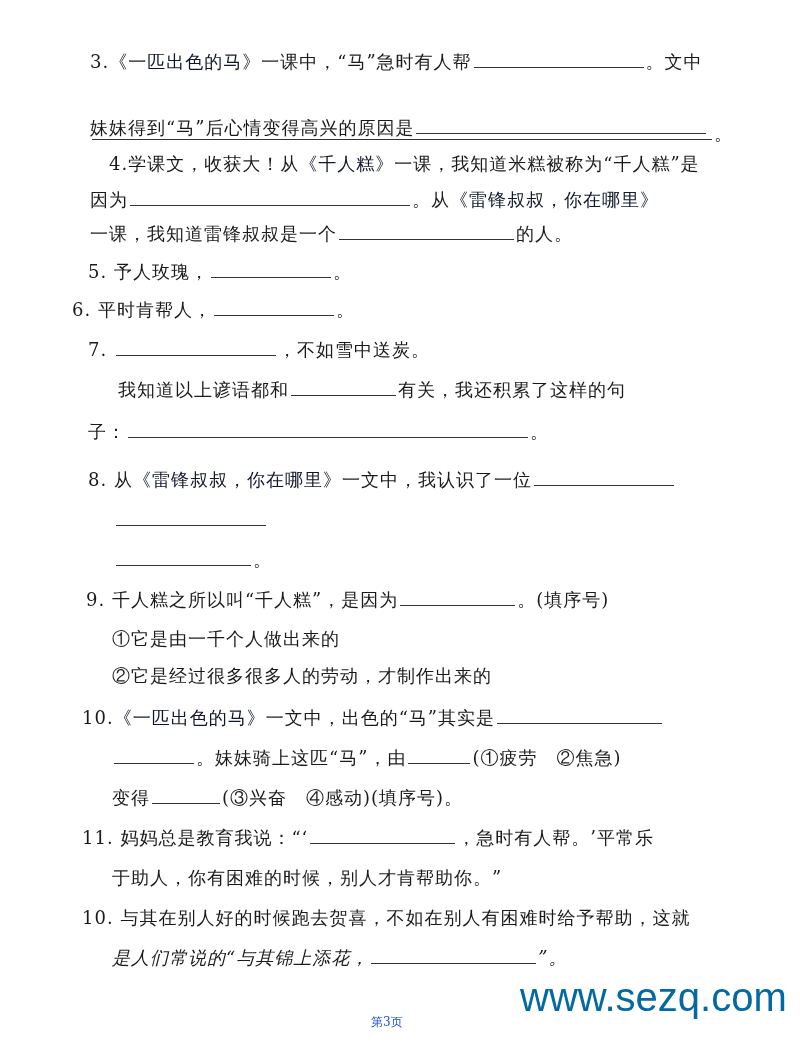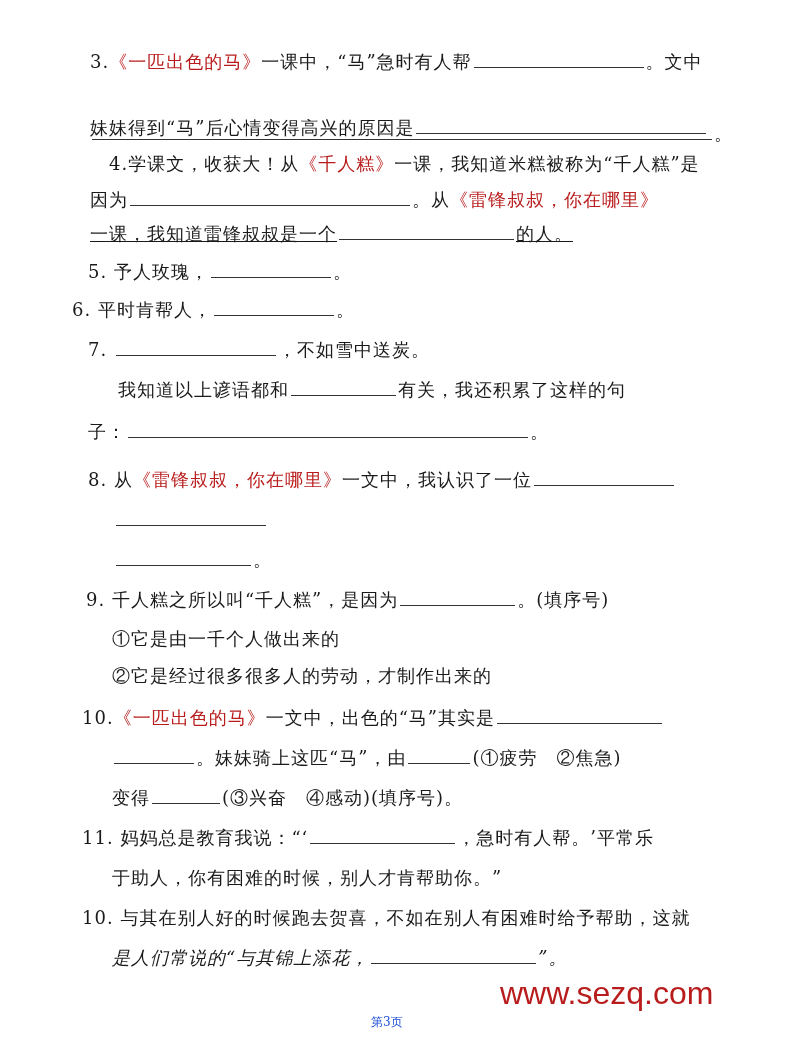--- a/index.html
+++ b/index.html
@@ -1,44 +1,44 @@
 <!DOCTYPE html>
 <html><head>
 <meta charset="utf-8">
 <style>
   html, body { margin:0; padding:0; background:#ffffff; }
   body { width:800px; height:1053px; position:relative; overflow:hidden;
          font-family:"DejaVu Serif", "Liberation Serif", serif; color:#1a1a1a; }
   .line { position:absolute; left:0; white-space:nowrap; font-size:18px; line-height:24px; letter-spacing:1px; }
-  .red { color:#b91c1c; }
+  .red { color:#0f172a; }
   .blank { display:inline-block; border-bottom:1.3px solid #333; vertical-align:baseline; height:1px; margin:0 2px; }
   .footer { position:absolute; left:371px; top:1014px; font-size:12px; color:#1d4ed8; }
-  .watermark { position:absolute; left:500px; top:975px; font-family:"Liberation Sans", sans-serif;
-               font-size:32px; color:#b91c1c; letter-spacing:0px; }
+  .watermark { position:absolute; left:520px; top:975px; font-family:"Liberation Sans", sans-serif;
+               font-size:40px; color:#0369a1; letter-spacing:0px; }
 </style>
 </head>
 <body>
 
 <div class="line" style="left:90px; top:50px;">
   <span>3.</span><span class="red">《一匹出色的马》</span><span>一课中，“马”急时有人帮</span><span class="blank" style="width:170px"></span><span>。文中</span>
 </div>
 <div class="line" style="left:90px; top:90px;margin-top:26px;">
   <span>妹妹得到“马”后心情变得高兴的原因是</span><span class="blank" style="width:290px"></span>
 </div>
 <div class="line" style="left:90px; top:122px;">
   <span class="blank" style="width:620px"></span><span>。</span>
 </div>
 
 <div class="line" style="left:90px; top:152px;margin-left:19px;">
   <span>4.</span><span>学课文，收获大！从</span><span class="red">《千人糕》</span><span>一课，我知道米糕被称为“千人糕”是</span>
 </div>
 <div class="line" style="left:90px; top:188px;">
   <span>因为</span><span class="blank" style="width:280px"></span><span>。从</span><span class="red">《雷锋叔叔，你在哪里》</span>
 </div>
-<div class="line" style="left:90px; top:222px;text-decoration:underline;">
+<div class="line" style="left:90px; top:222px;">
   <span>一课，我知道雷锋叔叔是一个</span><span class="blank" style="width:175px"></span><span>的人。</span>
 </div>
 
 <div class="line" style="left:88px; top:260px;">
   <span>5.</span> <span>予人玫瑰，</span><span class="blank" style="width:120px"></span><span>。</span>
 </div>
 
 <div class="line" style="left:72px; top:298px;">
   <span>6.</span> <span>平时肯帮人，</span><span class="blank" style="width:120px"></span><span>。</span>
 </div>

